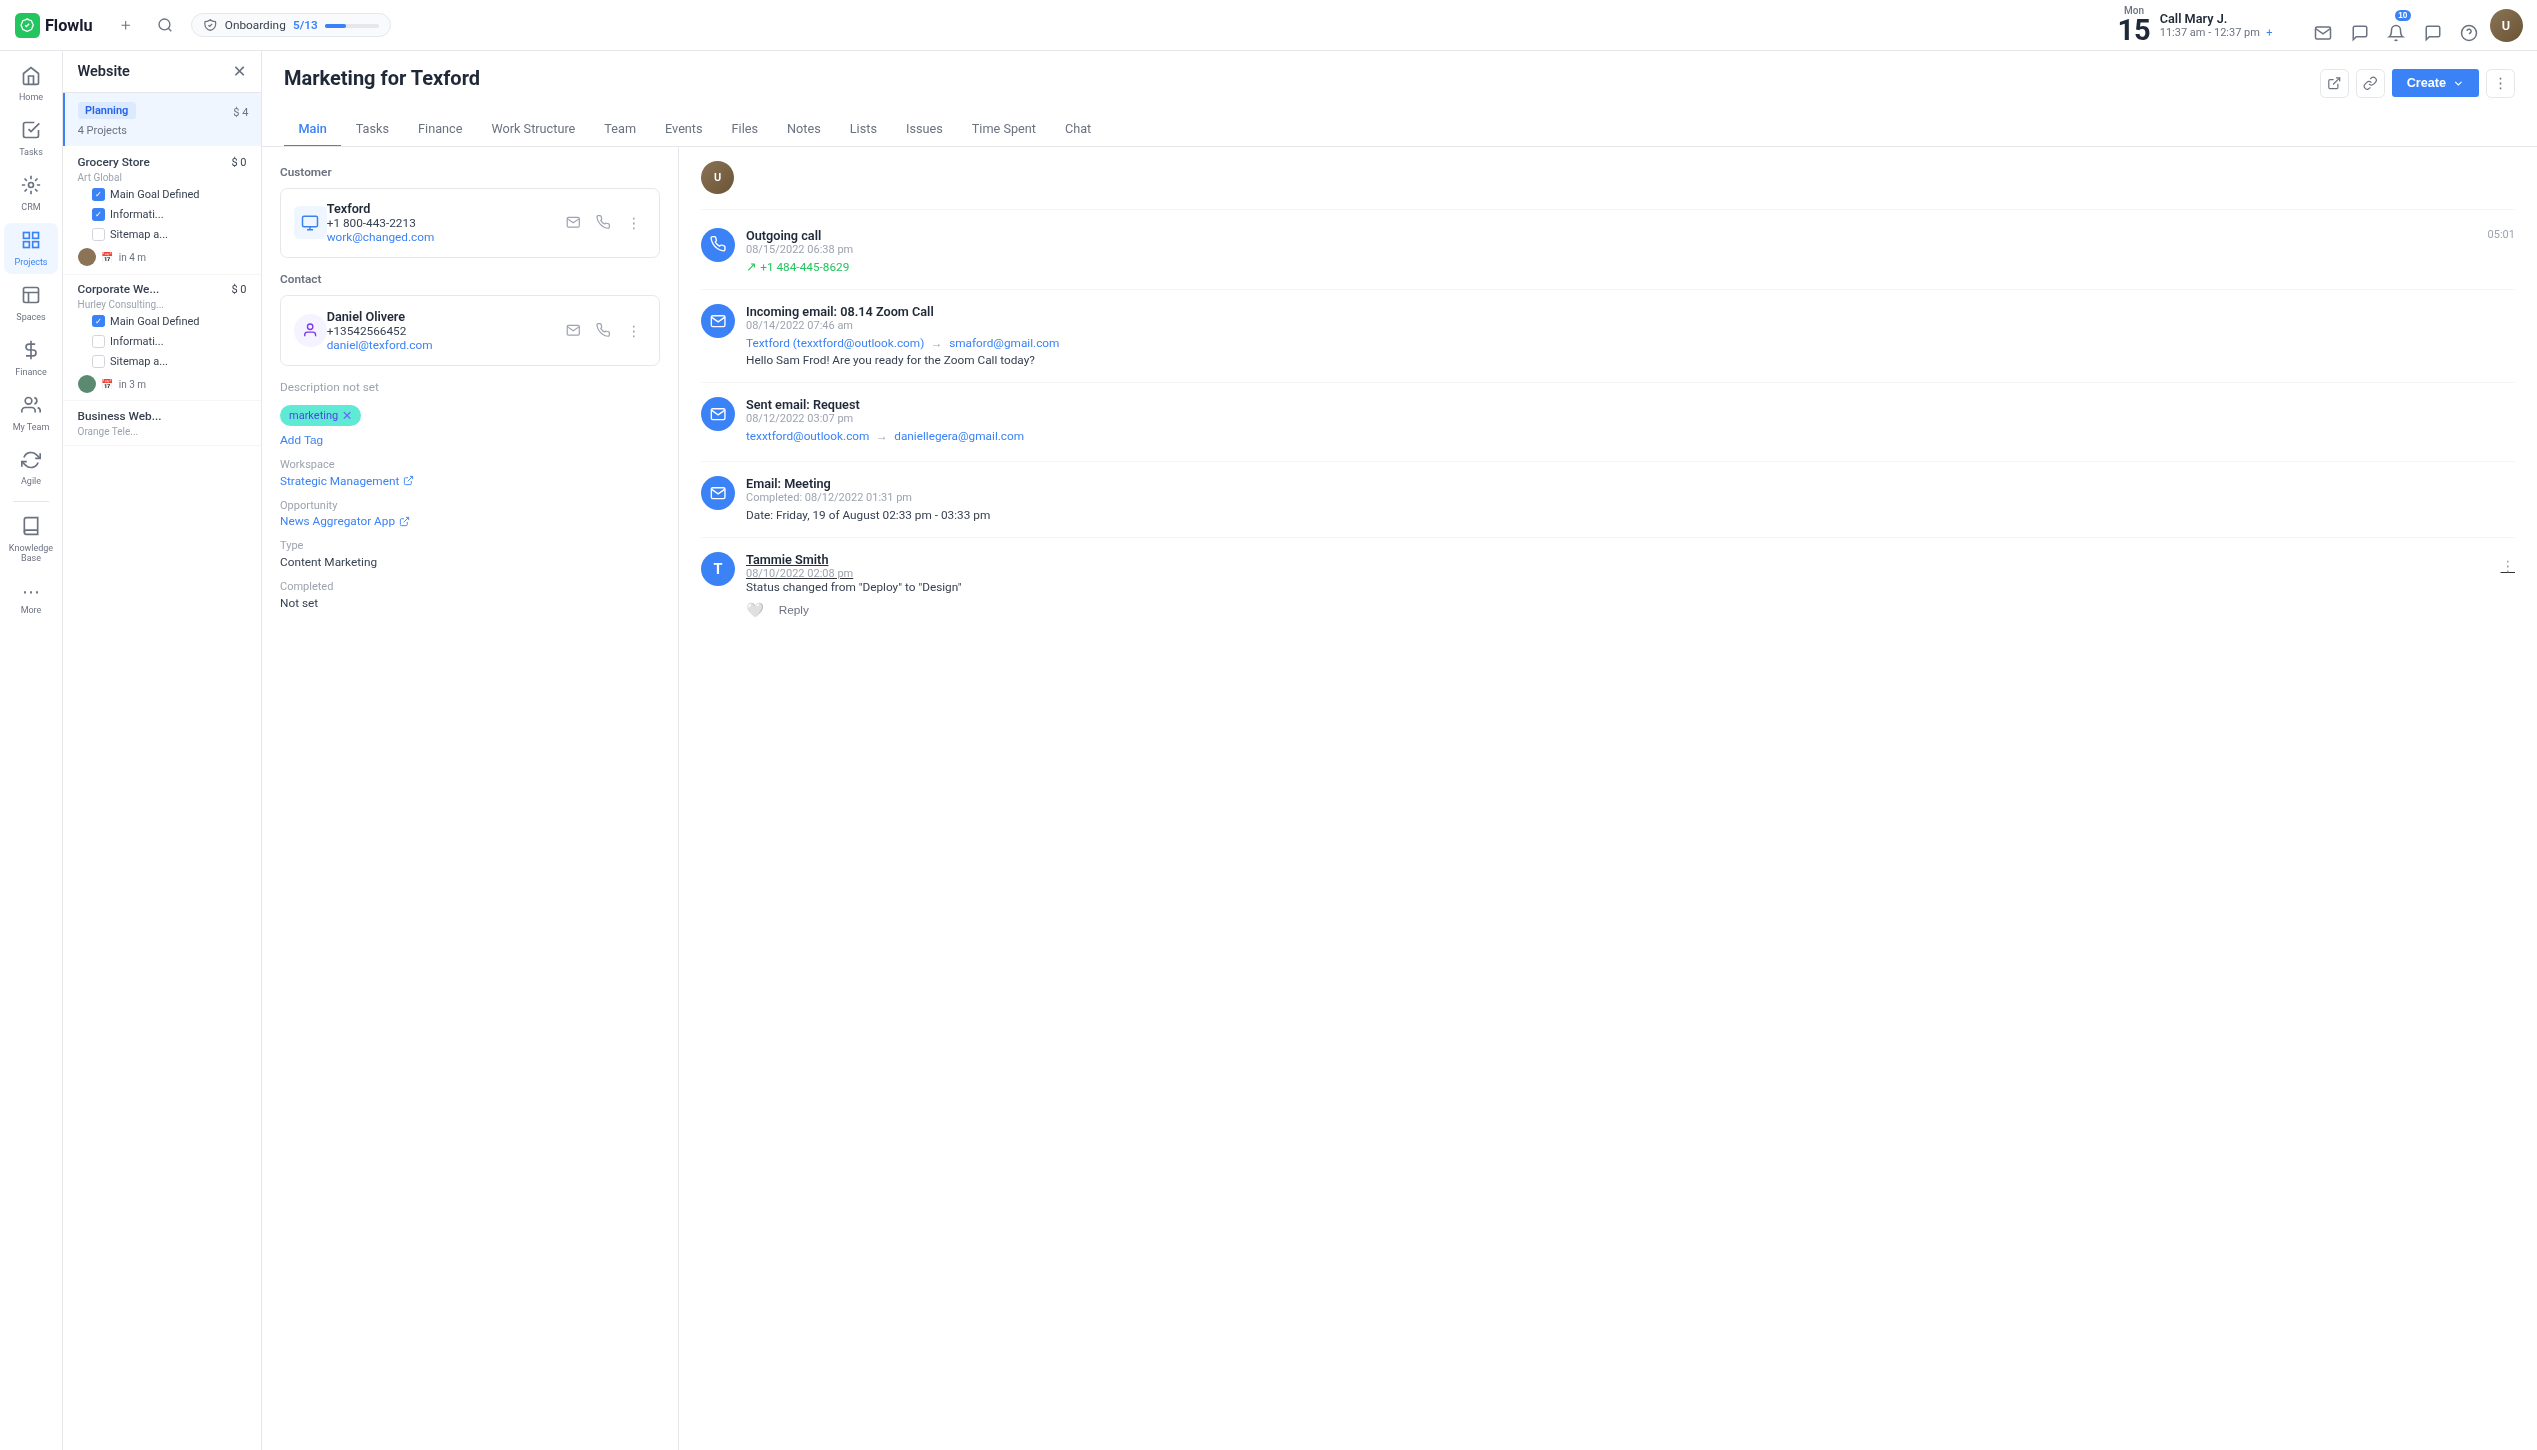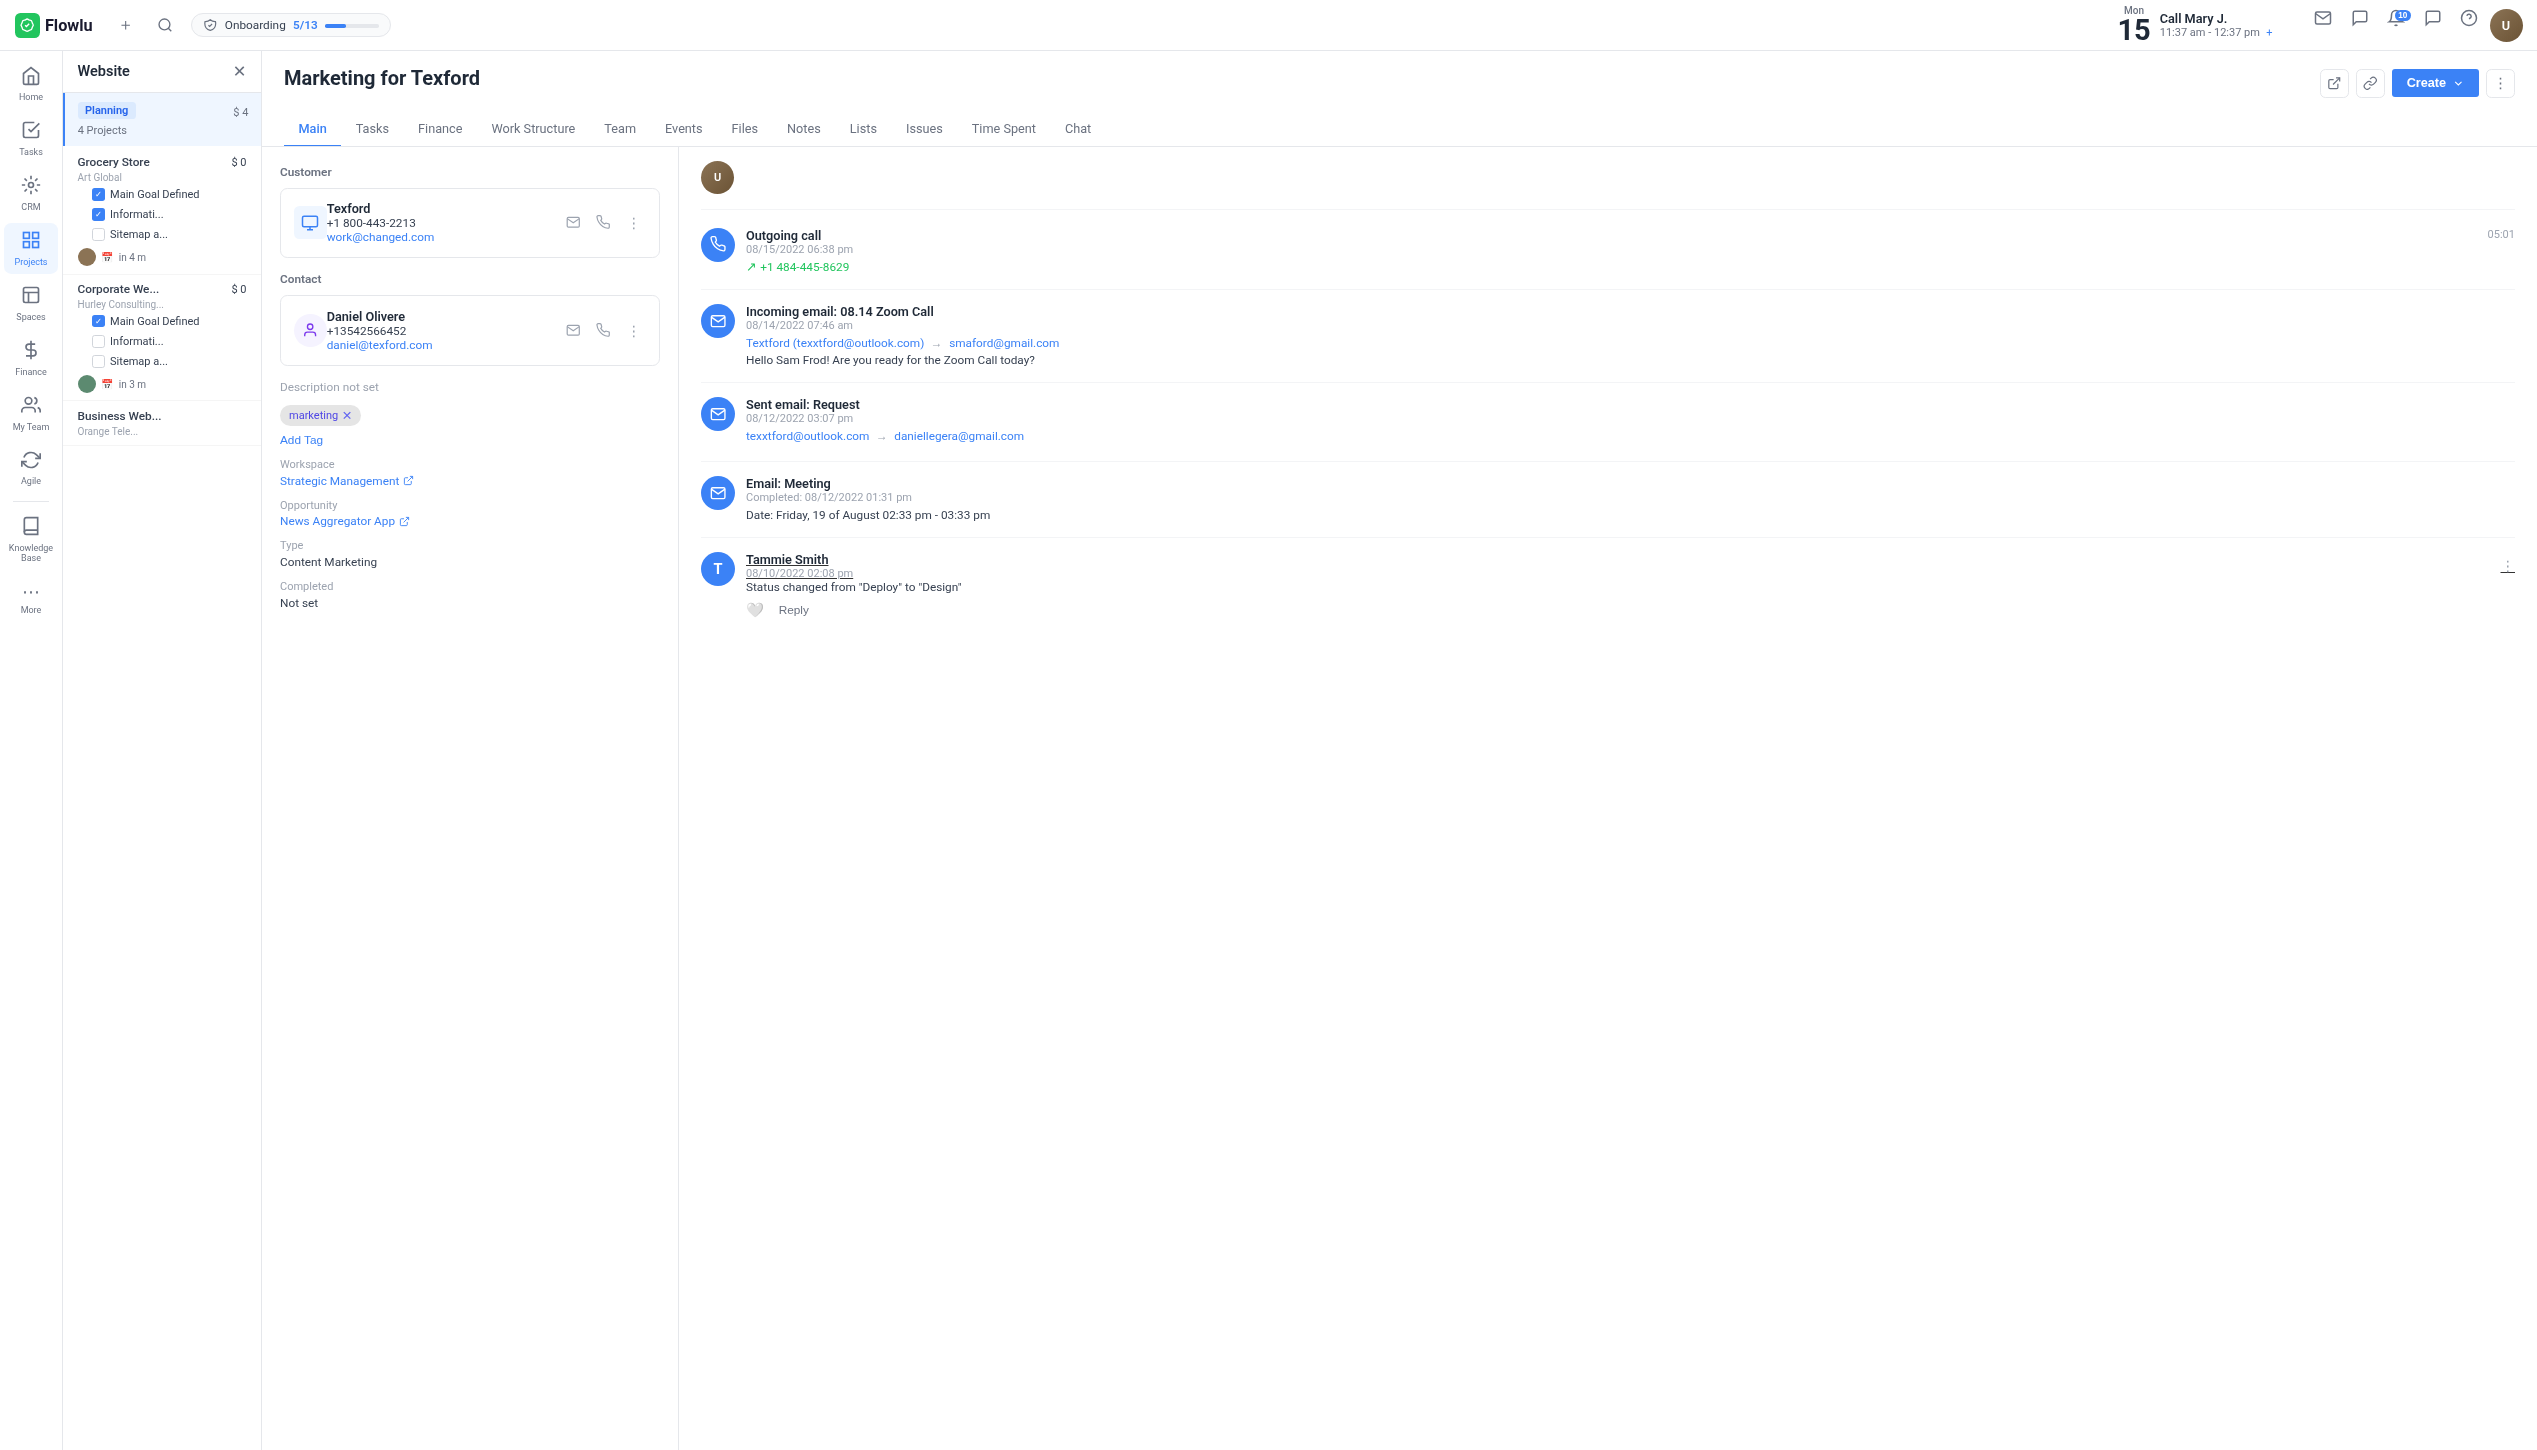--- a/index.html
+++ b/index.html
@@ -14,21 +14,21 @@
     .onboarding-pill { display: flex; align-items: center; gap: 7.3px; background: #f9fafb; border: 0.9px solid #e5e7eb; border-radius: 18px; padding: 3.6px 11px; font-size: 11.8px; color: #374151; }
     .onboarding-progress { width: 54px; height: 3.6px; background: #e5e7eb; border-radius: 1.8px; margin-top: 1.8px; }
     .onboarding-progress-fill { height: 100%; background: #3b82f6; border-radius: 1.8px; width: 38%; }
     .topbar-spacer { flex: 1; }
     .calendar-info { display: flex; align-items: center; gap: 9px; margin-right: 23px; }
     .cal-date { font-size: 29px; font-weight: 700; color: #1f2937; line-height: 1; }
     .cal-event { display: flex; flex-direction: column; }
     .cal-event-title { font-size: 12.7px; font-weight: 600; color: #1f2937; }
     .cal-event-time { font-size: 11px; color: #6b7280; }
     .topbar-icons { display: flex; align-items: center; gap: 3.6px; }
-    .icon-btn { width: 33px; height: 33px; border: none; background: none; cursor: pointer; display: flex; align-items: flex-start; justify-content: center; border-radius: 7.3px; color: #6b7280; font-size: 16.3px; position: relative; }
+    .icon-btn { width: 33px; height: 33px; border: none; background: none; cursor: pointer; display: flex; align-items: flex-end; justify-content: center; border-radius: 7.3px; color: #6b7280; font-size: 16.3px; position: relative; }
     .badge { position: absolute; top: 1.8px; right: 1.8px; background: #3b82f6; color: white; border-radius: 9px; font-size: 8.2px; padding: 0.9px 3.6px; font-weight: 700; }
     .avatar { width: 33px; height: 33px; border-radius: 50%; background: #8b7355; overflow: hidden; cursor: pointer; }
 
     
     .app-layout { display: flex; padding-top: 51px; height: 100vh; }
 
     
     .sidebar { width: 63px; background: #fff; border-right: 0.9px solid #e5e7eb; display: flex; flex-direction: column; align-items: center; padding: 7.3px 0; gap: 3.6px; overflow-y: auto; flex-shrink: 0; }
     .sidebar-item { display: flex; flex-direction: column; align-items: center; gap: 2.7px; padding: 7.3px 3.6px; border-radius: 7.3px; cursor: pointer; width: 54px; color: #6b7280; font-size: 9px; text-align: center; }
     .sidebar-item.active { background: #eff6ff; color: #3b82f6; }
@@ -74,21 +74,21 @@
     .company-icon { width: 33px; height: 33px; background: #eff6ff; border-radius: 5.4px; display: flex; align-items: center; justify-content: center; color: #3b82f6; font-size: 16.3px; flex-shrink: 0; }
     .person-icon { width: 33px; height: 33px; background: #f5f3ff; border-radius: 50%; display: flex; align-items: center; justify-content: center; color: #7c3aed; font-size: 14.5px; flex-shrink: 0; }
     .card-info { flex: 1; }
     .card-name { font-size: 12.7px; font-weight: 600; color: #1f2937; }
     .card-phone { font-size: 11.8px; color: #374151; }
     .card-email { font-size: 11.8px; color: #3b82f6; }
     .card-actions { display: flex; gap: 5.4px; align-items: center; }
     .action-btn { width: 25px; height: 25px; border: none; background: none; cursor: pointer; color: #9ca3af; font-size: 14.5px; display: flex; align-items: center; justify-content: center; border-radius: 3.6px; }
 
     .desc-text { font-size: 11.8px; color: #9ca3af; margin-bottom: 11px; }
-    .tag { display: inline-flex; align-items: center; gap: 3.6px; background: #e5e5e5; color: #4f46e5; border-radius: 11px; padding: 2.7px 9px; font-size: 11px; margin-right: 5.4px; }
+    .tag { display: inline-flex; align-items: center; gap: 3.6px; background: #5eead4; color: #4f46e5; border-radius: 11px; padding: 2.7px 9px; font-size: 11px; margin-right: 5.4px; }
     .tag-close { cursor: pointer; font-size: 12.7px; color: #6366f1; }
     .add-tag { color: #3b82f6; font-size: 11.8px; cursor: pointer; background: none; border: none; margin-top: 7.3px; display: block; }
 
     .field-row { margin-bottom: 11px; }
     .field-label { font-size: 11px; color: #9ca3af; margin-bottom: 2.7px; }
     .field-value { font-size: 11.8px; color: #374151; }
     .field-link { color: #3b82f6; text-decoration: none; display: flex; align-items: center; gap: 3.6px; font-size: 11.8px; }
 
     
     .comment-box { display: flex; align-items: center; gap: 9px; margin-bottom: 18px; padding-bottom: 14.5px; border-bottom: 0.9px solid #f3f4f6; }

